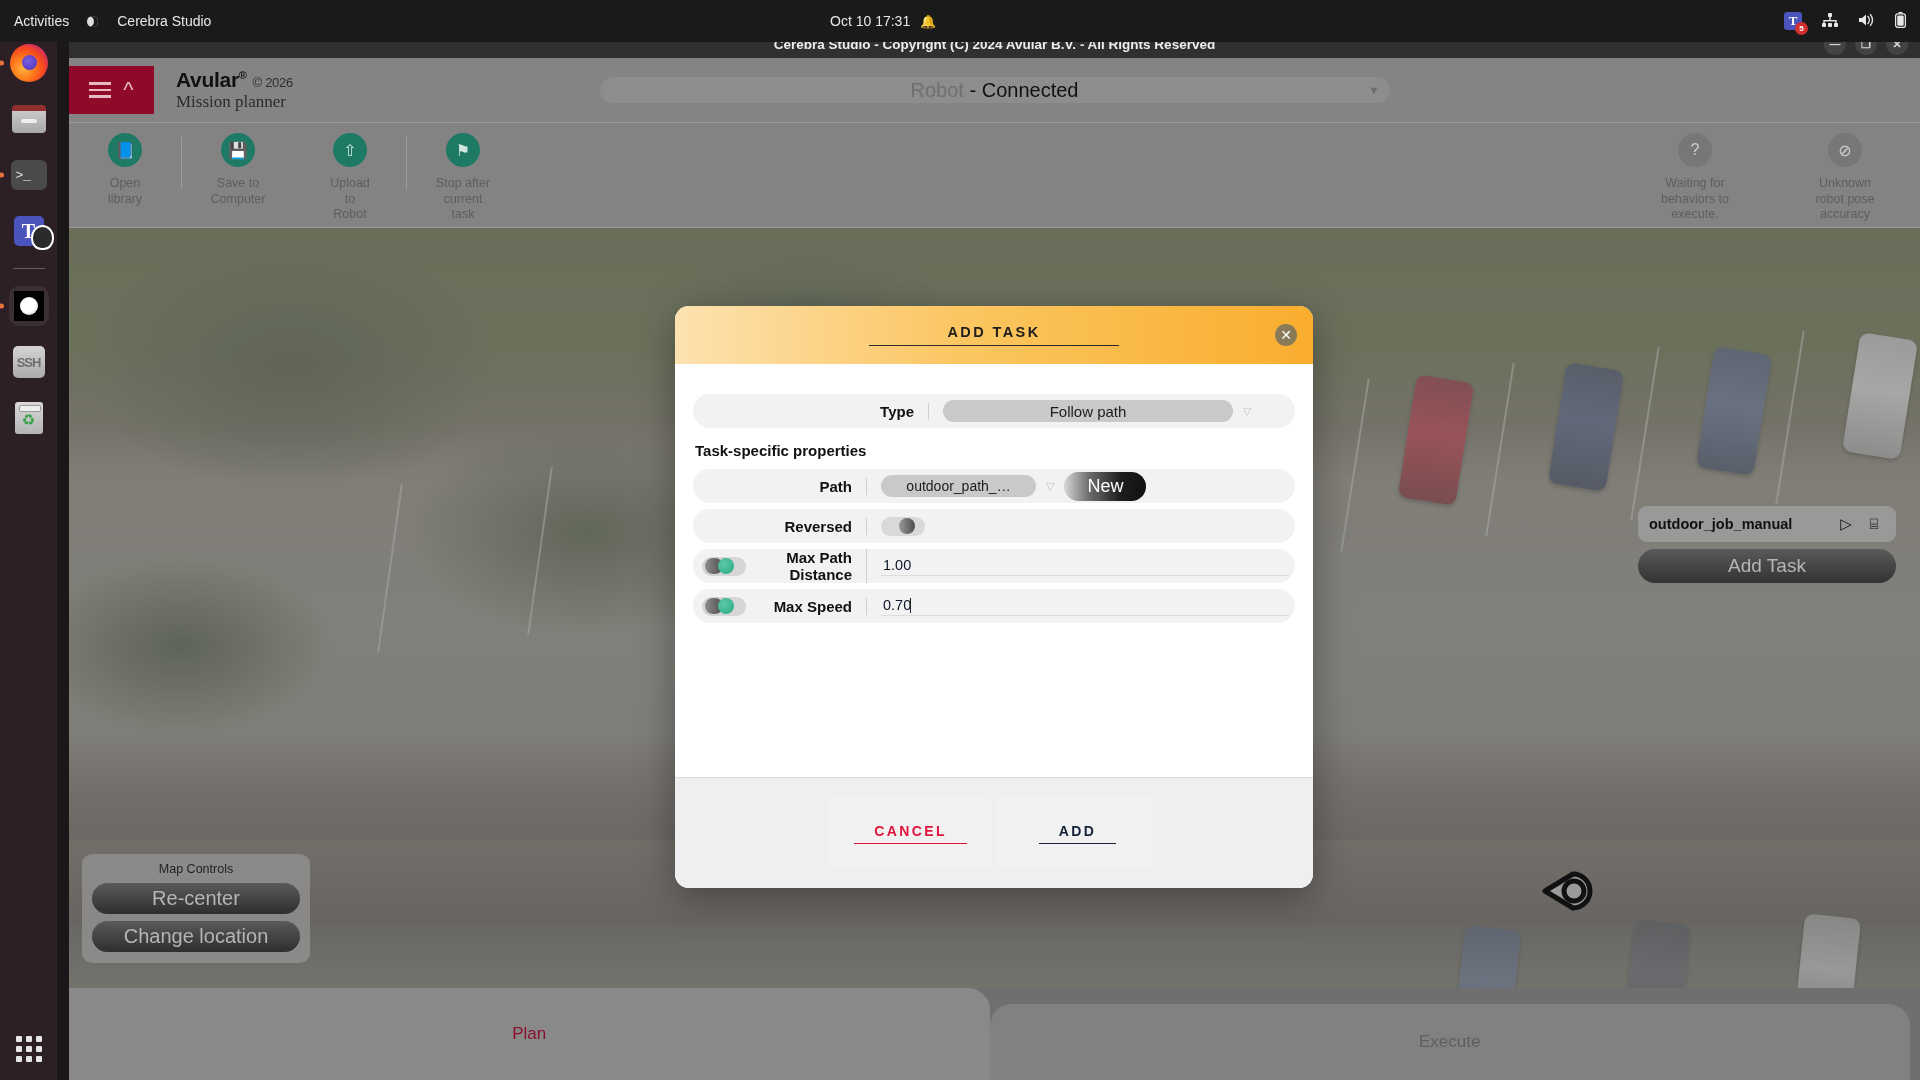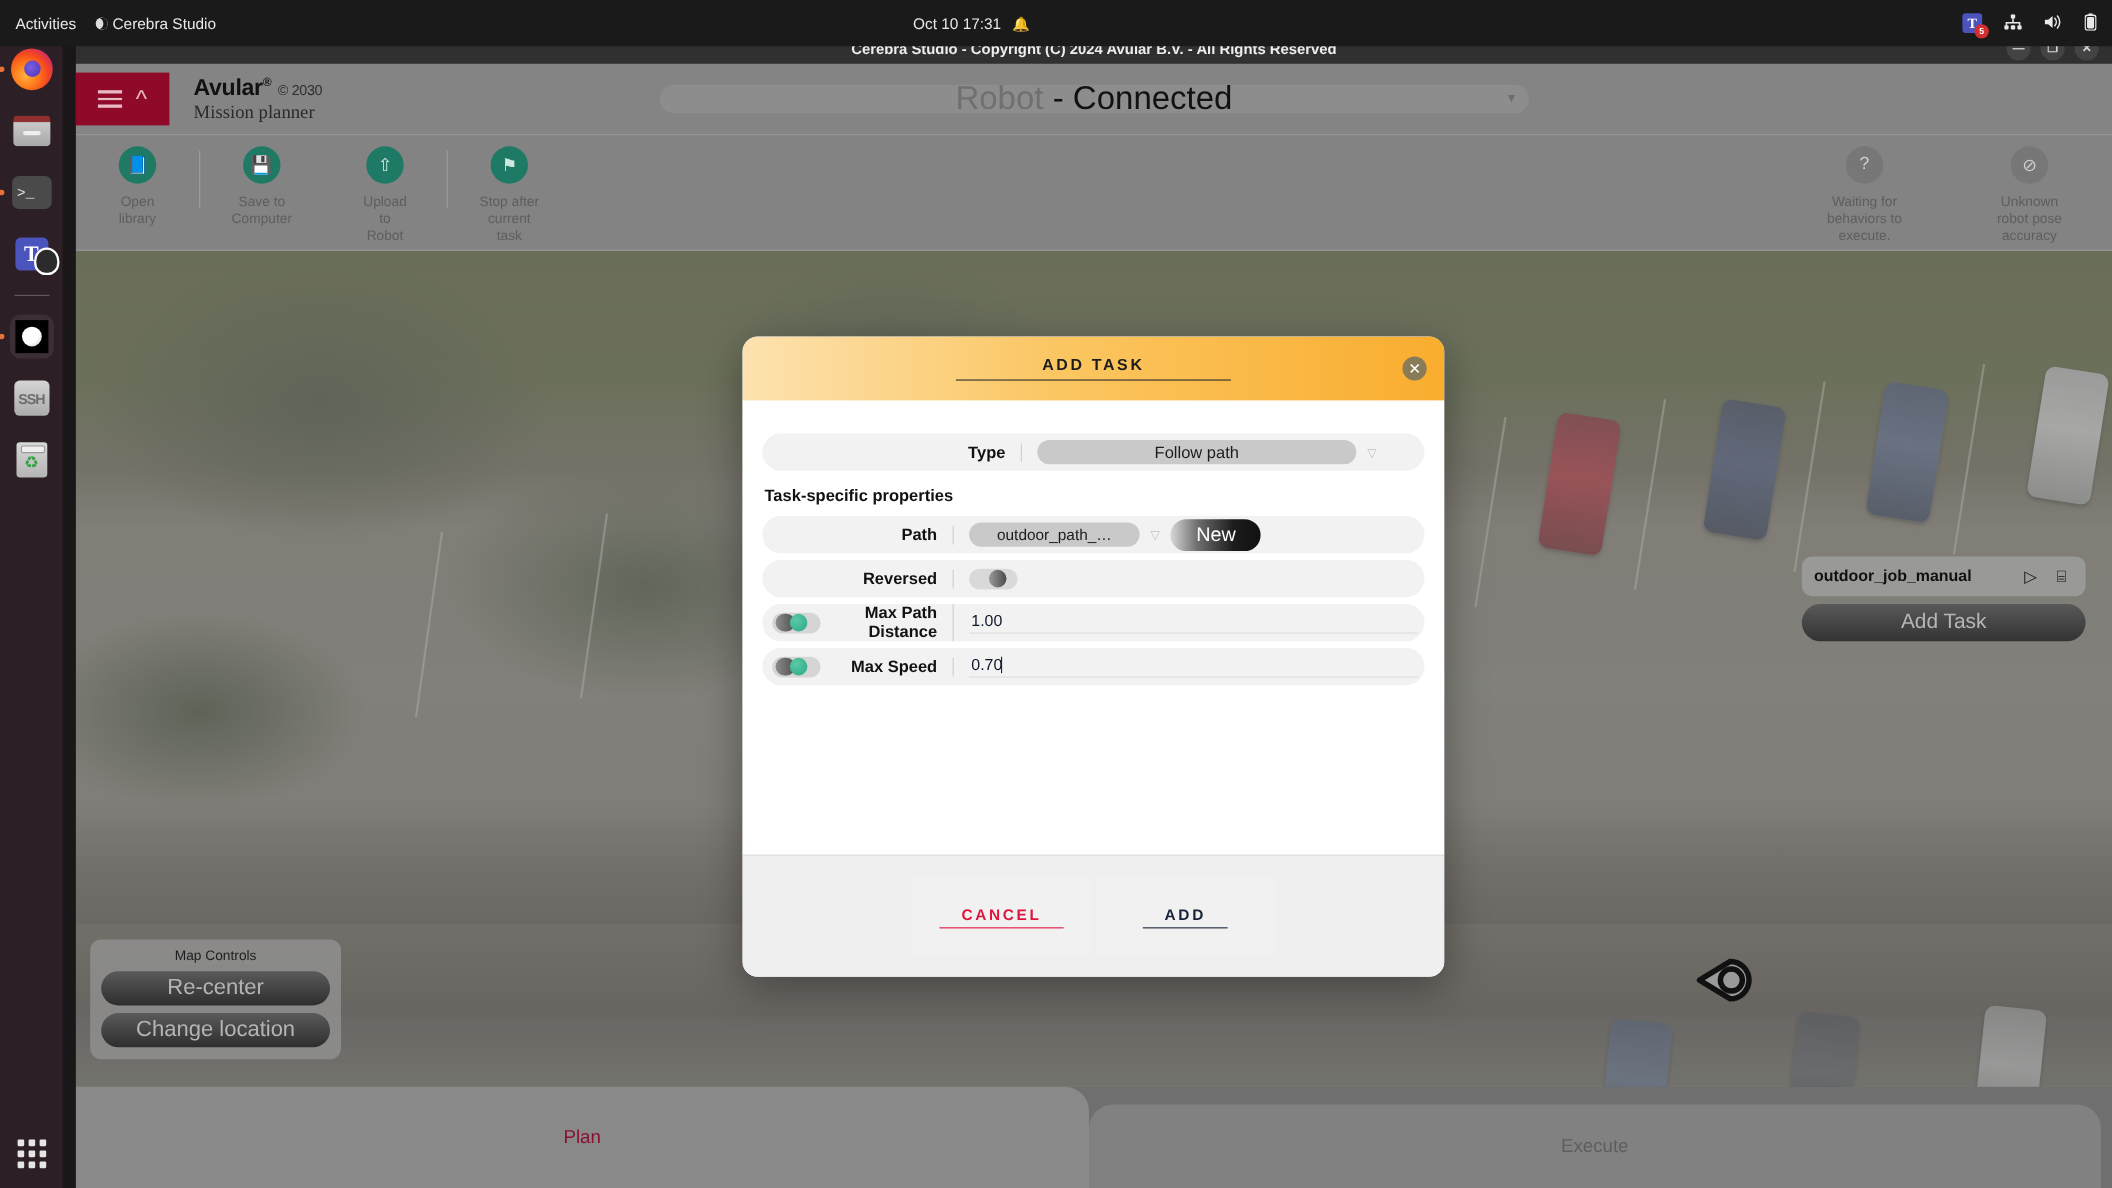--- a/index.html
+++ b/index.html
@@ -12,21 +12,21 @@
 
   
   #gnome-bar {
     position: absolute; top: 0; left: 0; width: 1920px; height: 42px;
     background: #1a1a1a; color: #e8e8e8;
     display: flex; align-items: center;
     font-size: 14px; z-index: 100;
   }
   .gn-left { display: flex; align-items: center; gap: 18px; padding-left: 14px; }
   .gn-activities { font-size: 14px; }
-  .gn-appname { display: flex; align-items: center; gap: 4px; }
+  .gn-appname { display: flex; align-items: center; gap: 19px; }
   .gn-appdot {
     width: 11px; height: 11px; border-radius: 50%;
     background: #ddd;
     box-shadow: inset -4px 0 0 #1a1a1a;
   }
   .gn-center {
     position: absolute; left: 0; right: 0; margin: 0 auto;
     width: 260px; display: flex; justify-content: flex-start;
     align-items: center; gap: 10px;
   }
@@ -191,21 +191,21 @@
   .brand { margin-left: 22px; line-height: 1.15; }
   .brand-top { font-size: 21px; font-weight: bold; color: #111; letter-spacing: -0.3px; }
   .brand-top sup { font-size: 11px; }
   .brand-copy { font-size: 13px; color: #2e2e2e; font-weight: normal; margin-left: 6px; }
   .brand-sub { font-family: "Liberation Serif", serif; font-size: 17px; color: #2b2b2b; }
   .robot-select {
     position: absolute; left: 50%; transform: translateX(-50%);
     width: 790px; height: 26px; border-radius: 13px;
     background: #8d8d8d; display: flex; align-items: center; justify-content: center;
   }
-  .robot-label { font-size: 30px; white-space: nowrap; }
+  .robot-label { font-size: 20px; white-space: nowrap; }
   .robot-label .dim { color: #707070; font-weight: 300; }
   .robot-label .strong { color: #111; font-weight: 300; }
   .robot-chevron {
     position: absolute; right: 10px; color: #6d6d6d; font-size: 11px;
   }
 
   #toolbar {
     height: 105px; background: #838383;
     display: flex; align-items: flex-start; padding-top: 10px;
     position: relative; border-bottom: 1px solid #9b9b9b;
@@ -538,21 +538,21 @@
       <div class="logo-block">
         <span class="hamburger">
             <span></span>
             <span></span>
             <span></span>
           </span>
         <span class="logo-caret">^</span>
       </div>
       <div class="brand">
         <div class="brand-top">
-          <span>Avular</span><sup>®</sup><span class="brand-copy">© 2030</span>
+          <span>Avular</span><sup>®</sup><span class="brand-copy">© 2026</span>
         </div>
         <div class="brand-sub">Mission planner</div>
       </div>
       <div class="robot-select">
         <span class="robot-label">
           <span class="dim">Robot</span>
           <span class="strong">-</span>
           <span class="strong">Connected</span>
         </span>
         <span class="robot-chevron">▼</span>

